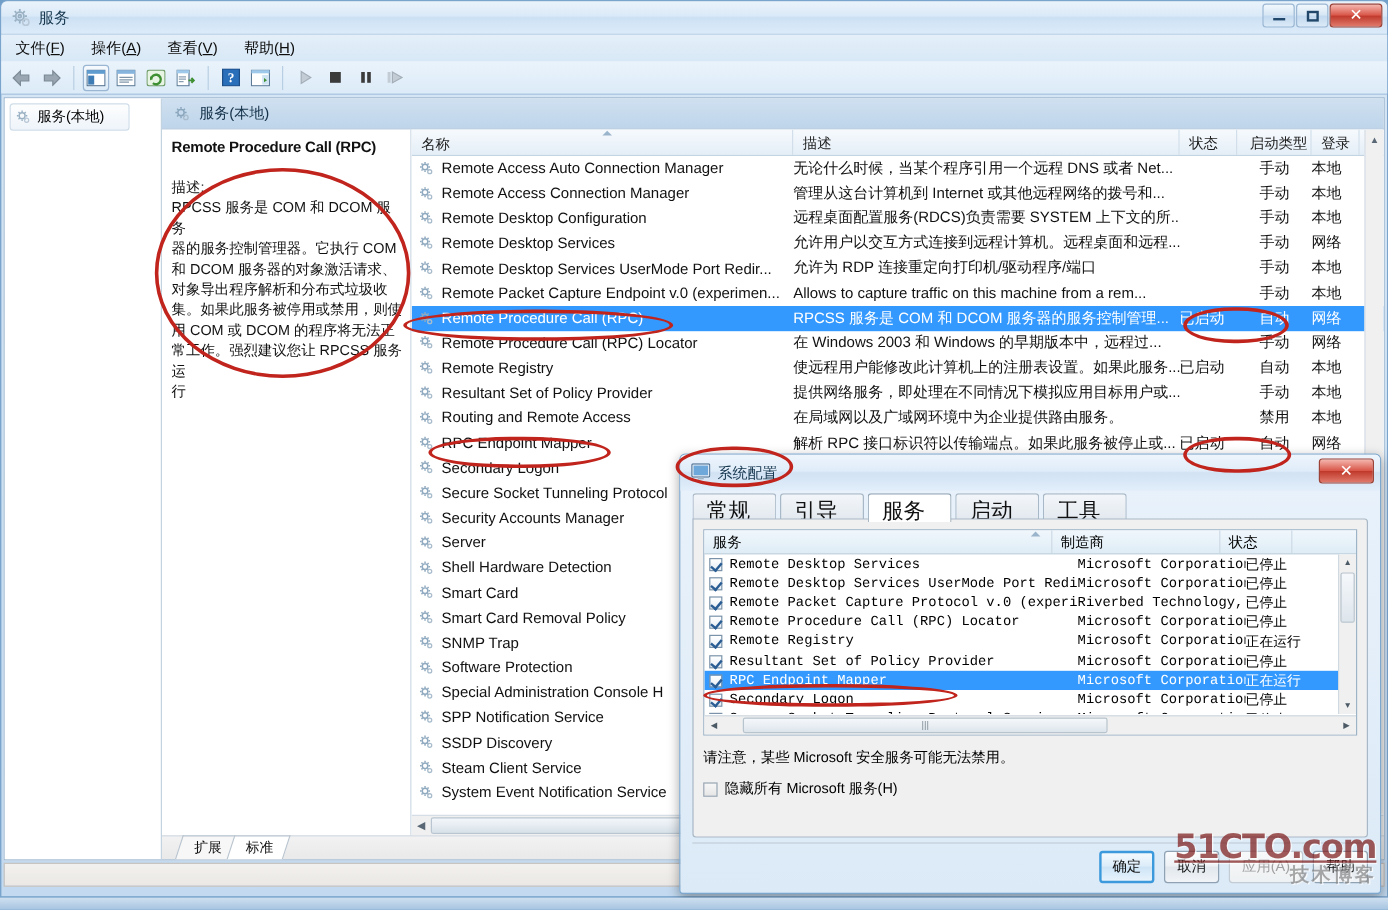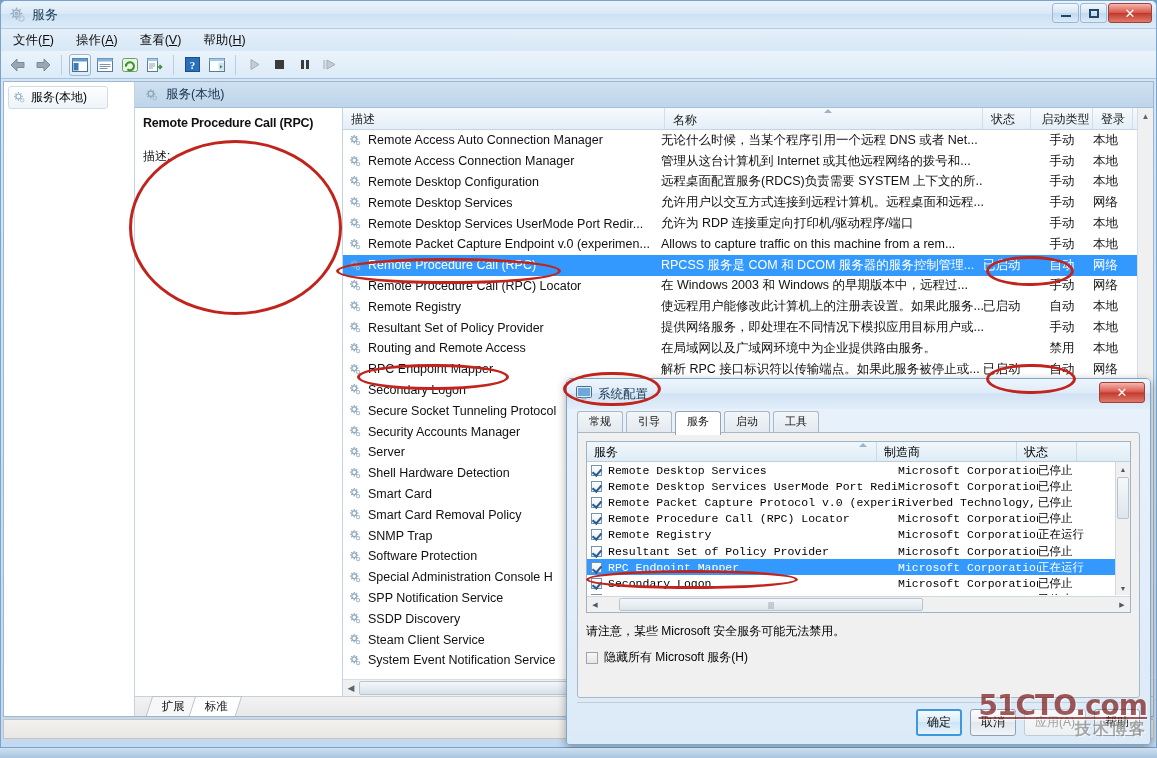--- a/index.html
+++ b/index.html
@@ -149,21 +149,21 @@
   #sysconfig .dtitle .dt-icon { position:absolute; left:9px; top:7px; }
   #sysconfig .dtitle .dt-text { position:absolute; left:31px; top:7px; font-size:12.5px; color:#16364e;}
   #sysconfig .dtitle .dclose {
     position:absolute; right:5px; top:3px; width:46px; height:21px; border-radius:3px;
     background: linear-gradient(to bottom,#f4b6ae,#d9574a 48%,#c03a2c 52%,#e07a6c);
     border:1px solid #9c4236; color:#fff; font-size:13px; font-weight:bold;
     display:flex; align-items:center; justify-content:center;
   }
   .tabstrip { position:absolute; left:10px; top:32px; right:10px; height:22px; display:flex; }
   .dtab {
-    font-size:11px; padding:2px 11px 0 11px; margin-right:3px; color:#111;
+    font-size:18px; padding:2px 21px 0 11px; margin-right:3px; color:#111;
     border:1px solid #a9b8c6; border-bottom:none; border-radius:3px 3px 0 0;
     background: linear-gradient(to bottom,#f3f6f9,#e2e9ef);
     font-family:"Liberation Sans", sans-serif;
   }
   .dtab.active { background:#fff; border-color:#93a5b5; padding-bottom:2px; margin-bottom:-2px; position:relative; z-index:2;}
   .dpanel {
     position:absolute; left:10px; top:53px; right:10px; bottom:46px;
     background:#f0f0f0; border:1px solid #a9b8c6; border-radius:0 3px 3px 3px;
     padding:8px;
   }
@@ -383,29 +383,37 @@
           </svg>
         </span>
         <span>服务(本地)</span>
       </div>
 
       <div class="rp-body">
 
         <div class="detail-pane">
           <div class="detail-title">Remote Procedure Call (RPC)</div>
           <div class="detail-desc">描述:</div>
+          <div class="detail-desc">RPCSS 服务是 COM 和 DCOM 服务
+器的服务控制管理器。它执行 COM
+和 DCOM 服务器的对象激活请求、
+对象导出程序解析和分布式垃圾收
+集。如果此服务被停用或禁用，则使
+用 COM 或 DCOM 的程序将无法正
+常工作。强烈建议您让 RPCSS 服务运
+行</div>
         </div>
 
         <div class="list-pane">
           <div class="lp-head">
-            <div class="cell c-desc">描述</div>
             <div class="cell c-name">
               <span class="sortarrow"></span>
               <span>名称</span>
             </div>
+            <div class="cell c-desc">描述</div>
             <div class="cell c-status">状态</div>
             <div class="cell c-start">启动类型</div>
             <div class="cell c-logon">登录</div>
           </div>
           <div class="rows" id="list-rows">
               <div class="row">
                 <div class="c-name">
                   <span class="gear"><svg width="13" height="13" viewBox="0 0 18 18">
                       <g fill="none" stroke="#8fa9bf" stroke-width="1.7">
                         <circle cx="7.2" cy="7.2" r="3.2"></circle>

